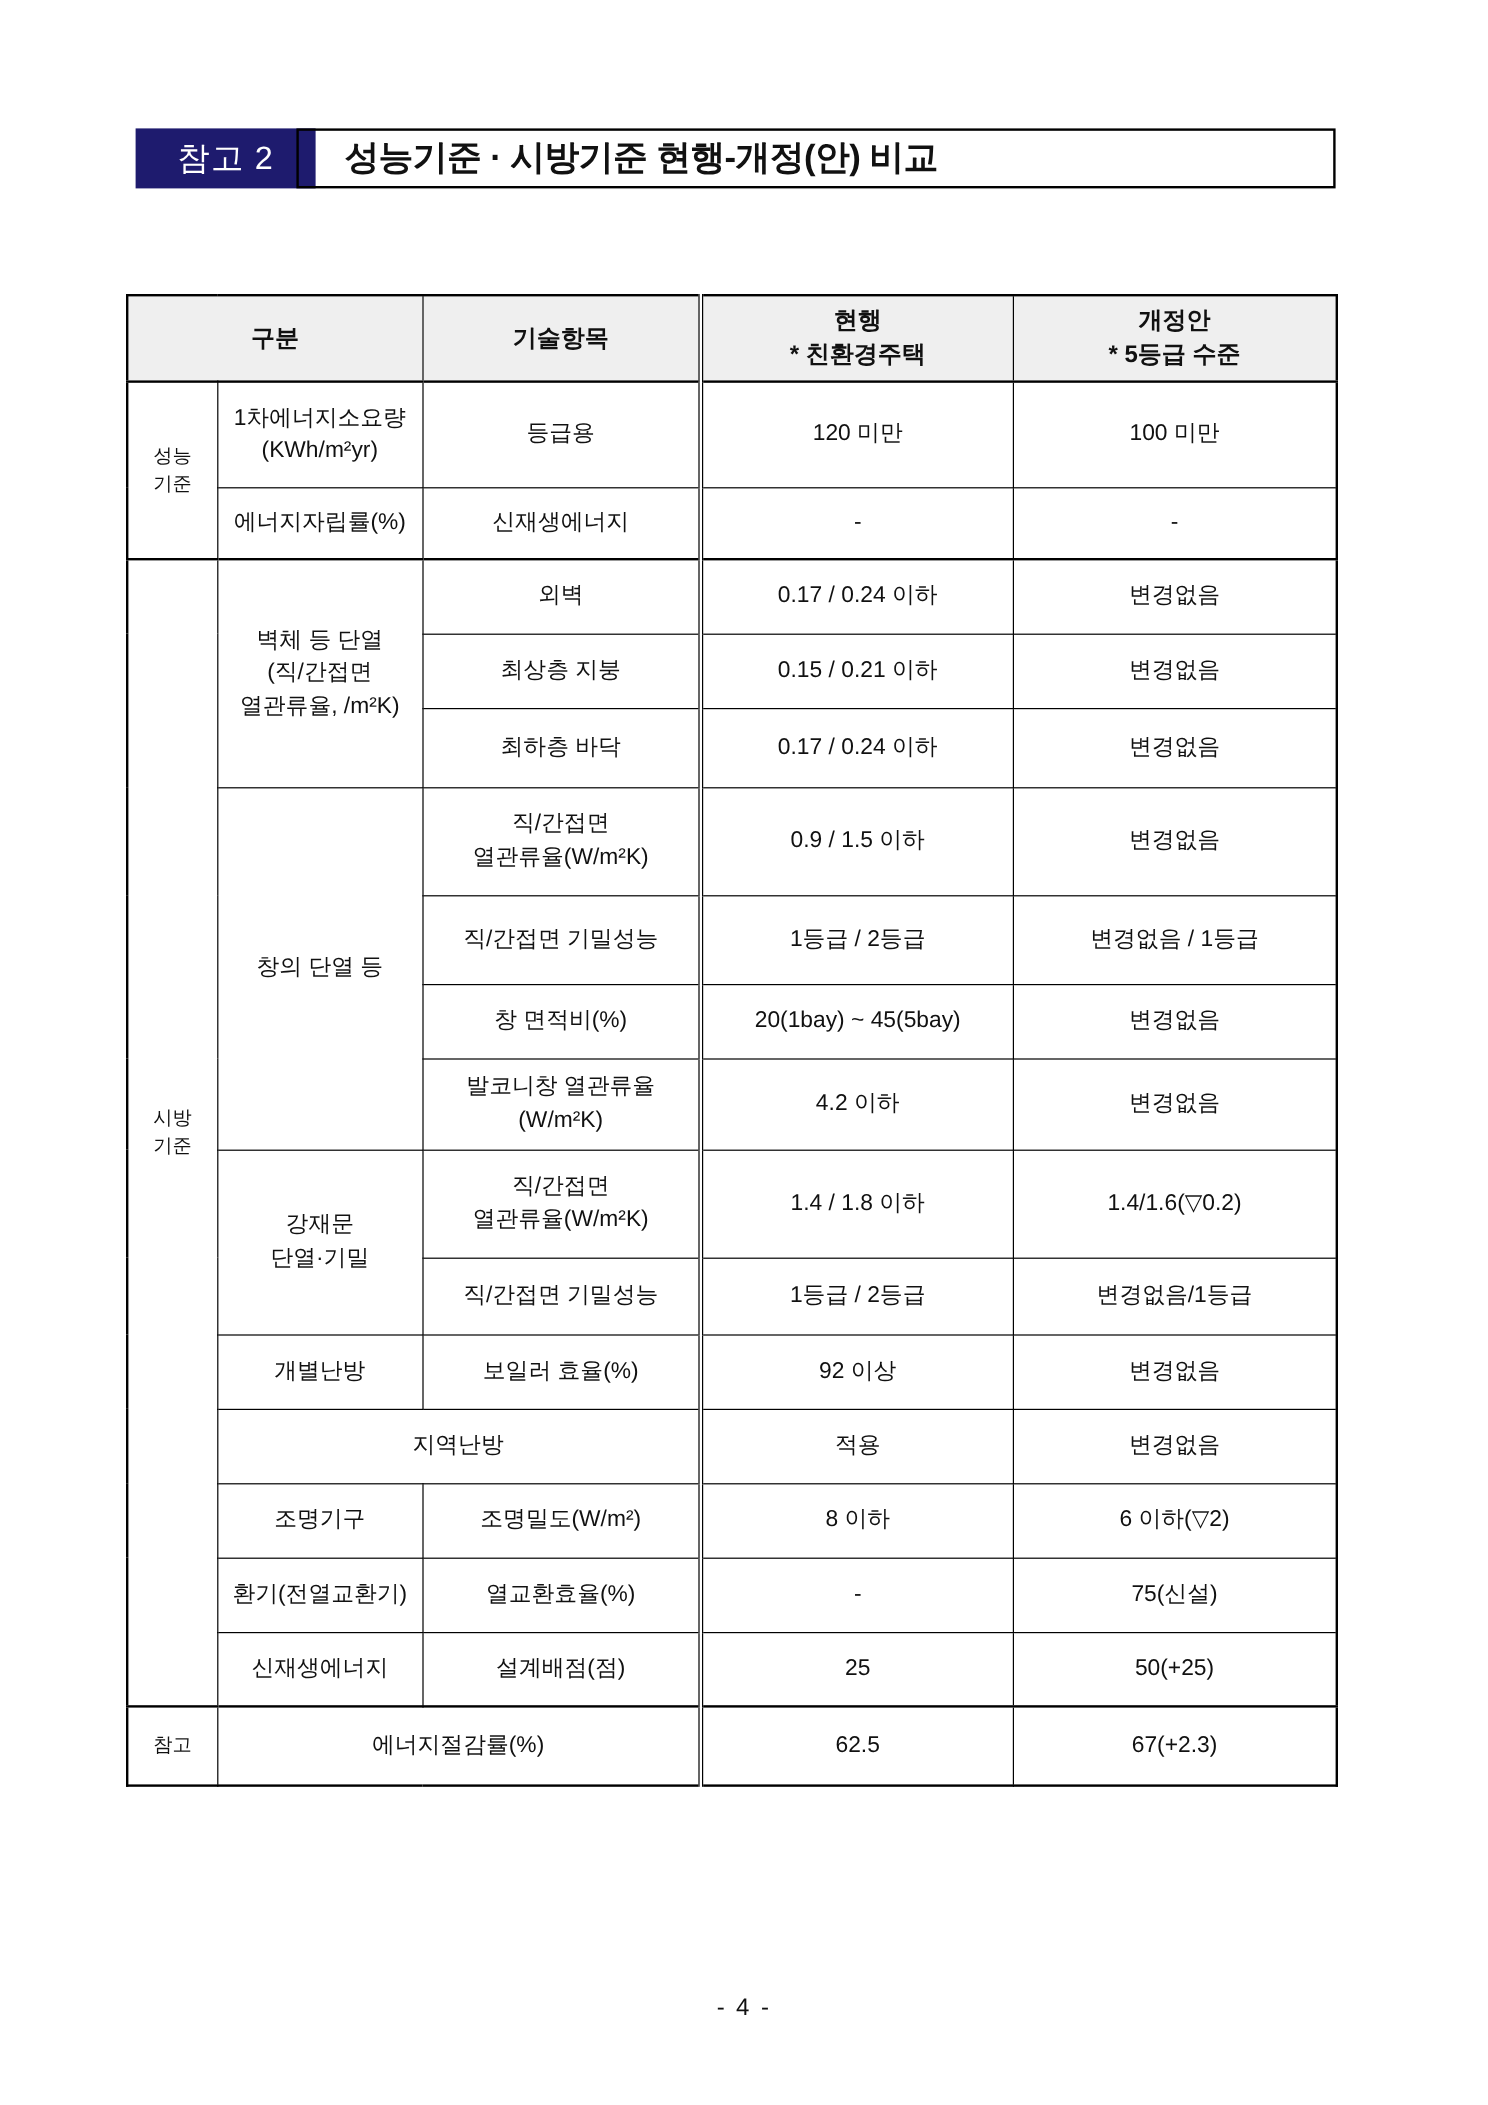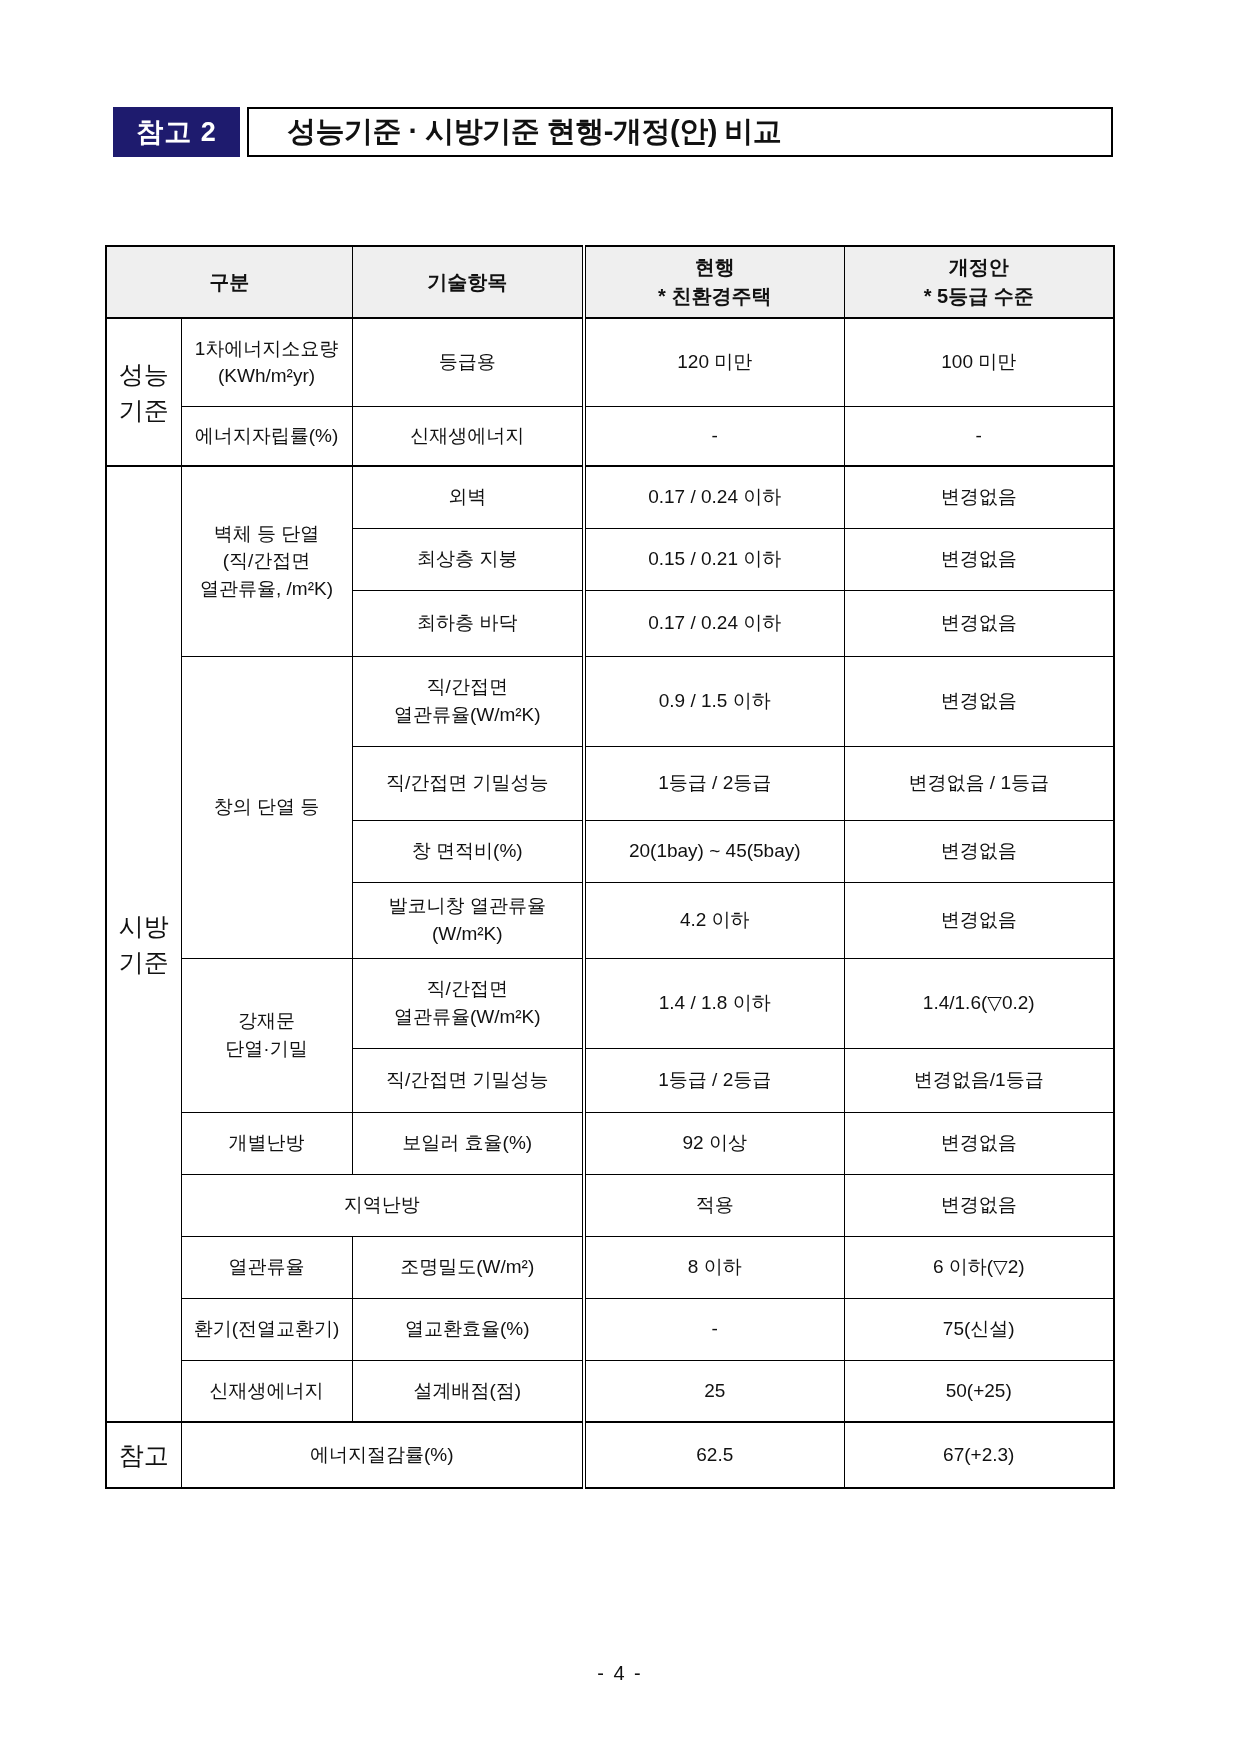--- a/index.html
+++ b/index.html
@@ -12,24 +12,24 @@
     width: 1240px;
     height: 1754px;
     background: #ffffff;
     overflow: hidden;
   }
 
   
   .hdr-badge {
     position: absolute;
     left: 113px; top: 107px;
-    width: 127px; height: 50px;
+    width: 150px; height: 50px;
     background: #1e1b6e;
     color: #ffffff;
-    font-weight: bold;
+    font-weight: normal;
     font-size: 27px;
     display: flex; align-items: center; justify-content: center;
     letter-spacing: 1px;
   }
   .hdr-titlebox {
     position: absolute;
     left: 247px; top: 107px;
     width: 866px; height: 50px;
     border: 2px solid #000000;
     box-sizing: border-box;
@@ -67,21 +67,21 @@
   tr.thead th {
     background: #efefef;
     font-weight: bold;
     font-size: 20px;
     border-bottom: 2px solid #000000;
   }
   
   .dbl { border-left: 4px double #000000 !important; }
   
   tr.sect td { border-top: 2px solid #000000; }
-  td.grp { font-size: 25px; }
+  td.grp { font-size: 16px; }
 
   
   .footer {
     position: absolute;
     left: 0; top: 1662px;
     width: 1240px;
     text-align: center;
     font-size: 20px;
     letter-spacing: 2px;
   }
@@ -206,21 +206,21 @@
       <td>변경없음</td>
     </tr>
 
     <tr style="height:62px">
       <td colspan="2">지역난방</td>
       <td class="dbl">적용</td>
       <td>변경없음</td>
     </tr>
 
     <tr style="height:62px">
-      <td>열관류율</td>
+      <td>조명기구</td>
       <td>조명밀도(W/m²)</td>
       <td class="dbl">8 이하</td>
       <td>6 이하(▽2)</td>
     </tr>
 
     <tr style="height:62px">
       <td>환기(전열교환기)</td>
       <td>열교환효율(%)</td>
       <td class="dbl">-</td>
       <td>75(신설)</td>

